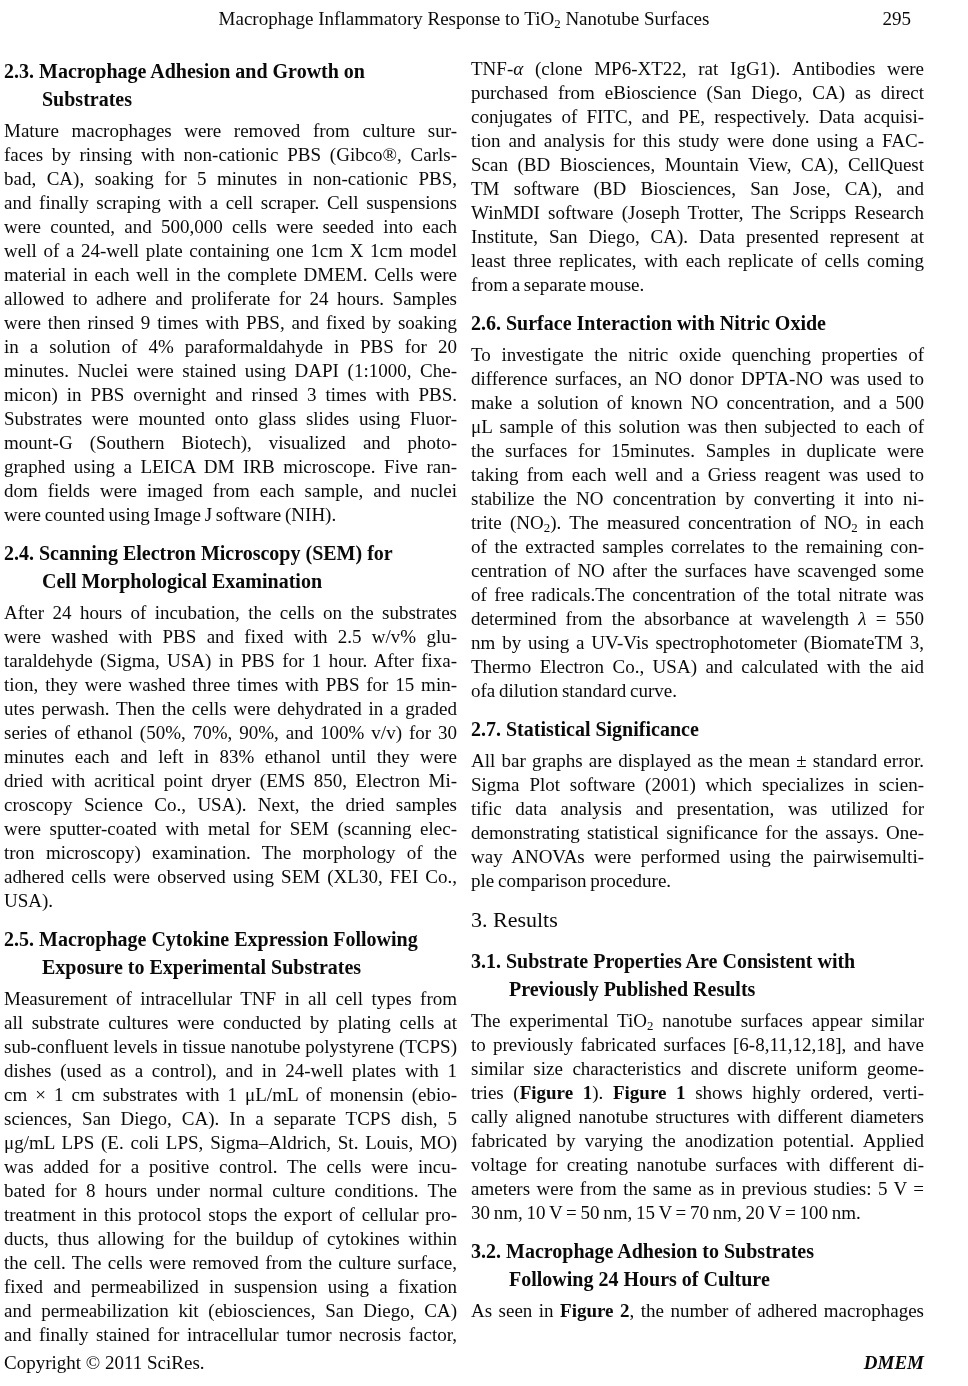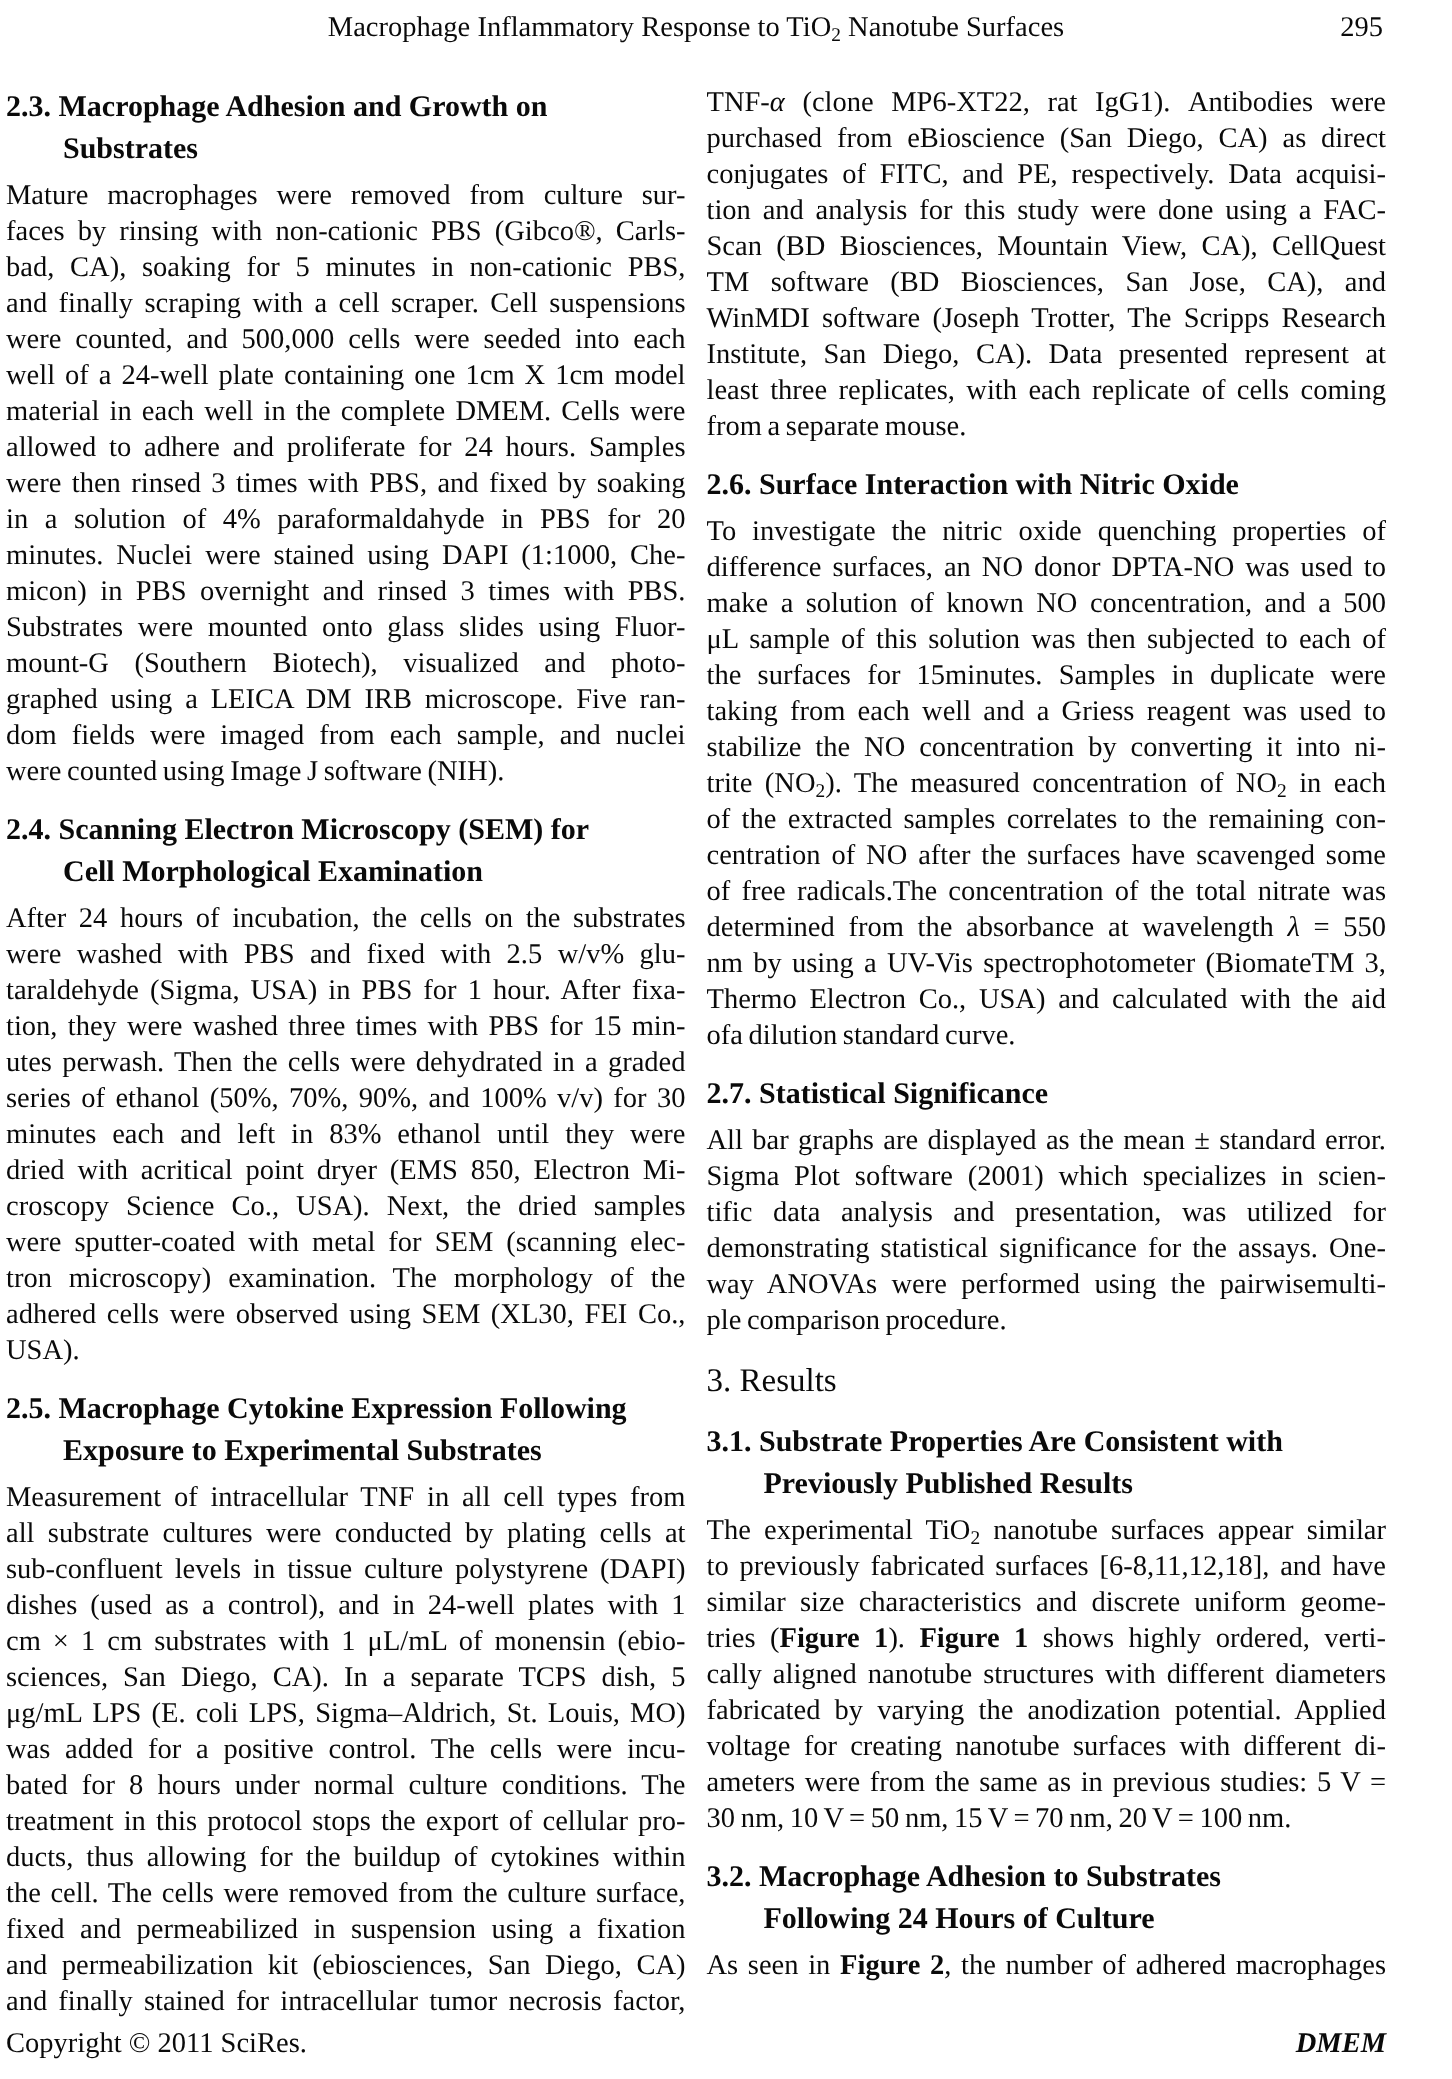--- a/index.html
+++ b/index.html
@@ -21,21 +21,21 @@
   .running-header {
     position: relative;
     height: 27px;
     margin-bottom: 24px;
     font-size: 19px;
     line-height: 25px;
   }
   .running-title { text-align: center; }
   .page-number {
     position: absolute;
-    right: 2px;
+    right: 13px;
     top: 0;
     margin-left: 31px;
   }
   .columns {
     display: flex;
     gap: 14px;
   }
   .col { width: 464px; }
   .col > :first-child { margin-top: 0; }
   .para { margin: 0; }
@@ -101,21 +101,21 @@
         </div>
         <div class="para">
           <div class="line">Mature macrophages were removed from culture sur-</div>
           <div class="line">faces by rinsing with non-cationic PBS (Gibco®, Carls-</div>
           <div class="line">bad, CA), soaking for 5 minutes in non-cationic PBS,</div>
           <div class="line">and finally scraping with a cell scraper. Cell suspensions</div>
           <div class="line">were counted, and 500,000 cells were seeded into each</div>
           <div class="line">well of a 24-well plate containing one 1cm X 1cm model</div>
           <div class="line">material in each well in the complete DMEM. Cells were</div>
           <div class="line">allowed to adhere and proliferate for 24 hours. Samples</div>
-          <div class="line">were then rinsed 3 times with PBS, and fixed by soaking</div>
+          <div class="line">were then rinsed 9 times with PBS, and fixed by soaking</div>
           <div class="line">in a solution of 4% paraformaldahyde in PBS for 20</div>
           <div class="line">minutes. Nuclei were stained using DAPI (1:1000, Che-</div>
           <div class="line">micon) in PBS overnight and rinsed 3 times with PBS.</div>
           <div class="line">Substrates were mounted onto glass slides using Fluor-</div>
           <div class="line">mount-G (Southern Biotech), visualized and photo-</div>
           <div class="line">graphed using a LEICA DM IRB microscope. Five ran-</div>
           <div class="line">dom fields were imaged from each sample, and nuclei</div>
           <div class="line last">were counted using Image J software (NIH).</div>
         </div>
         <div class="h2">
@@ -137,21 +137,21 @@
           <div class="line">adhered cells were observed using SEM (XL30, FEI Co.,</div>
           <div class="line last">USA).</div>
         </div>
         <div class="h2">
           <div class="hline">2.5. Macrophage Cytokine Expression Following</div>
           <div class="hline hang">Exposure to Experimental Substrates</div>
         </div>
         <div class="para">
           <div class="line">Measurement of intracellular TNF in all cell types from</div>
           <div class="line">all substrate cultures were conducted by plating cells at</div>
-          <div class="line">sub-confluent levels in tissue culture polystyrene (DAPI)</div>
+          <div class="line">sub-confluent levels in tissue nanotube polystyrene (TCPS)</div>
           <div class="line">dishes (used as a control), and in 24-well plates with 1</div>
           <div class="line">cm × 1 cm substrates with 1 μL/mL of monensin (ebio-</div>
           <div class="line">sciences, San Diego, CA). In a separate TCPS dish, 5</div>
           <div class="line">μg/mL LPS (E. coli LPS, Sigma–Aldrich, St. Louis, MO)</div>
           <div class="line">was added for a positive control. The cells were incu-</div>
           <div class="line">bated for 8 hours under normal culture conditions. The</div>
           <div class="line">treatment in this protocol stops the export of cellular pro-</div>
           <div class="line">ducts, thus allowing for the buildup of cytokines within</div>
           <div class="line">the cell. The cells were removed from the culture surface,</div>
           <div class="line">fixed and permeabilized in suspension using a fixation</div>

